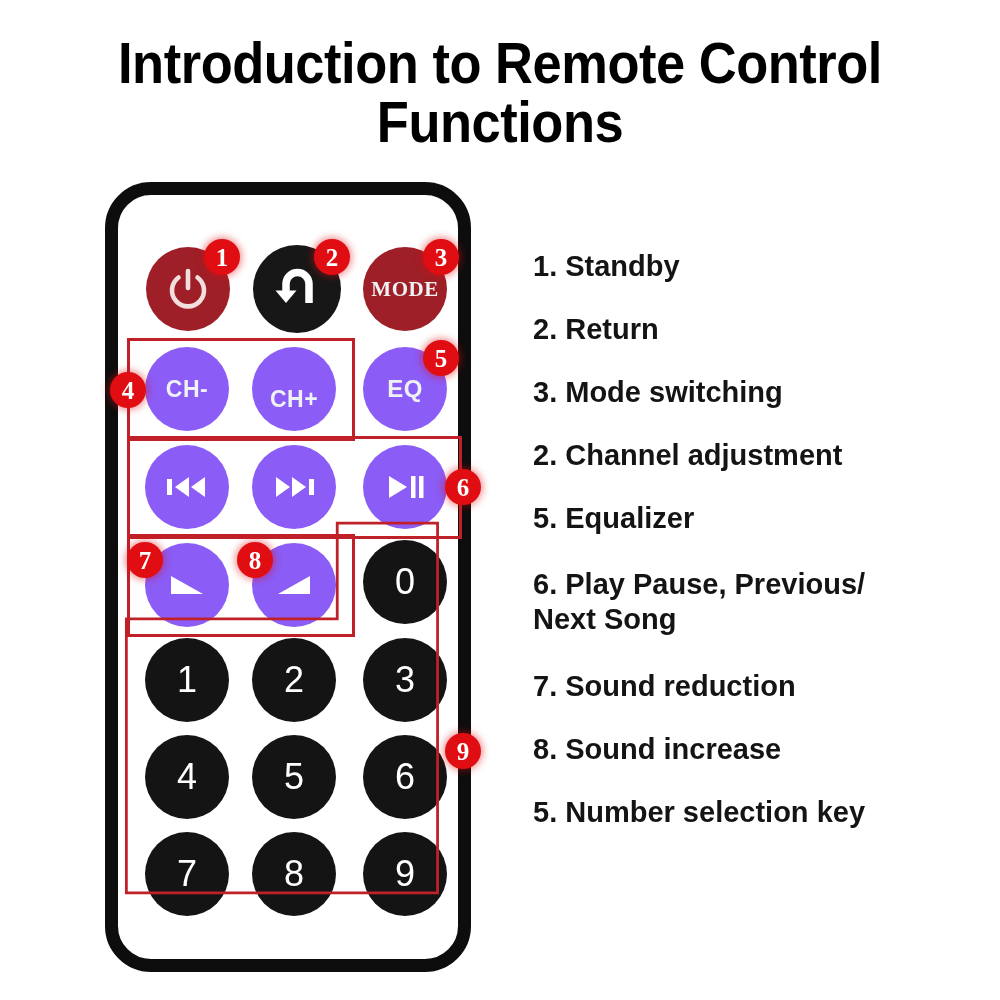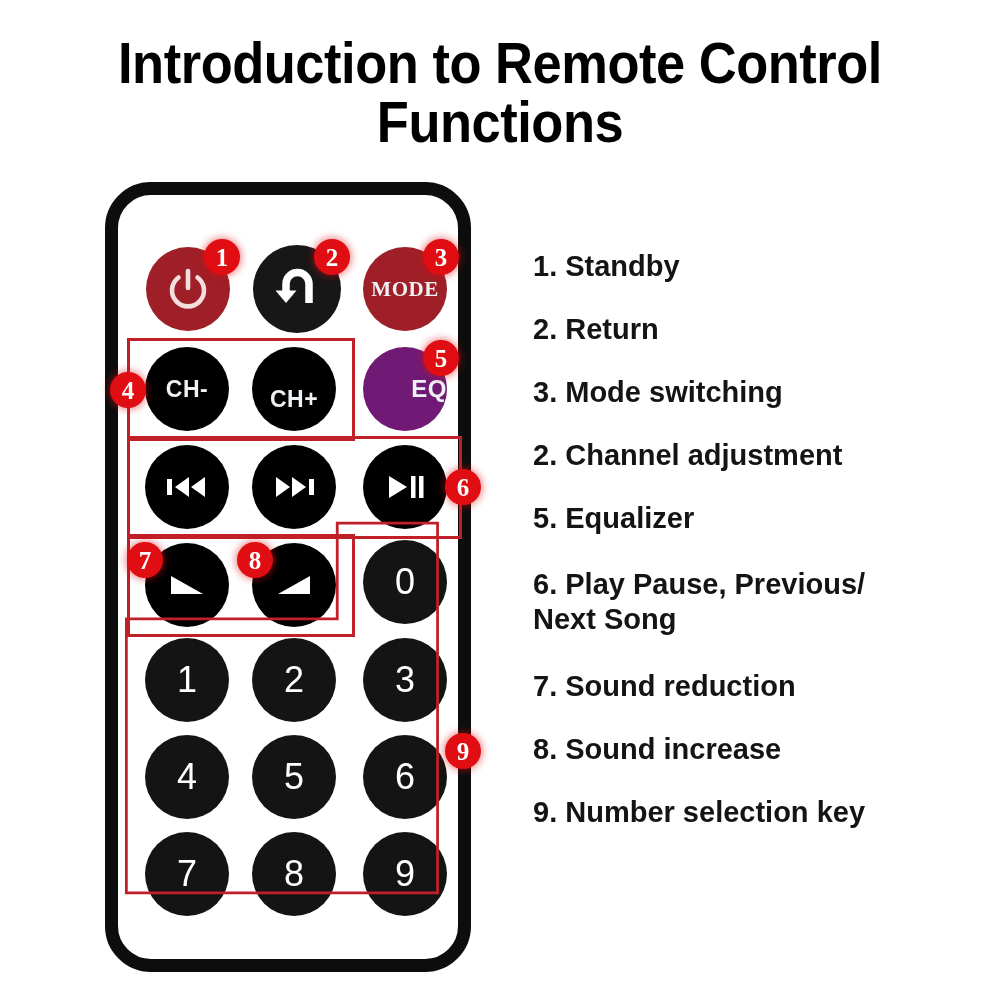--- a/index.html
+++ b/index.html
@@ -67,22 +67,22 @@
   }
   .btn-label {
     font-family: "Liberation Sans", sans-serif;
     font-weight: 700;
     letter-spacing: 0.5px;
     line-height: 1;
     color: #eef2f4;
   }
   .btn.red    { background: #9e1f27; }
   .btn.black  { background: #171717; }
-  .btn.blue   { background: #000000; }
-  .btn.green  { background: #701a75; justify-content: flex-end; }
+  .btn.blue   { background: #8b5cf6; }
+  .btn.green  { background: #8b5cf6; }
   .btn.num    { background: #141414; }
 
   .num-label {
     font-family: "Liberation Sans", sans-serif;
     font-weight: 400;
     font-size: 36px;
     color: #ffffff;
     line-height: 1;
   }
 
@@ -291,14 +291,14 @@
 <div id="legend">
   <div class="legend-item">1. Standby</div>
   <div class="legend-item">2. Return</div>
   <div class="legend-item">3. Mode switching</div>
   <div class="legend-item">2. Channel adjustment</div>
   <div class="legend-item">5. Equalizer</div>
   <div class="legend-item wrap">6. Play Pause, Previous/
     Next Song</div>
   <div class="legend-item">7. Sound reduction</div>
   <div class="legend-item">8. Sound increase</div>
-  <div class="legend-item">9. Number selection key</div>
+  <div class="legend-item">5. Number selection key</div>
 </div>
 
 </body></html>

